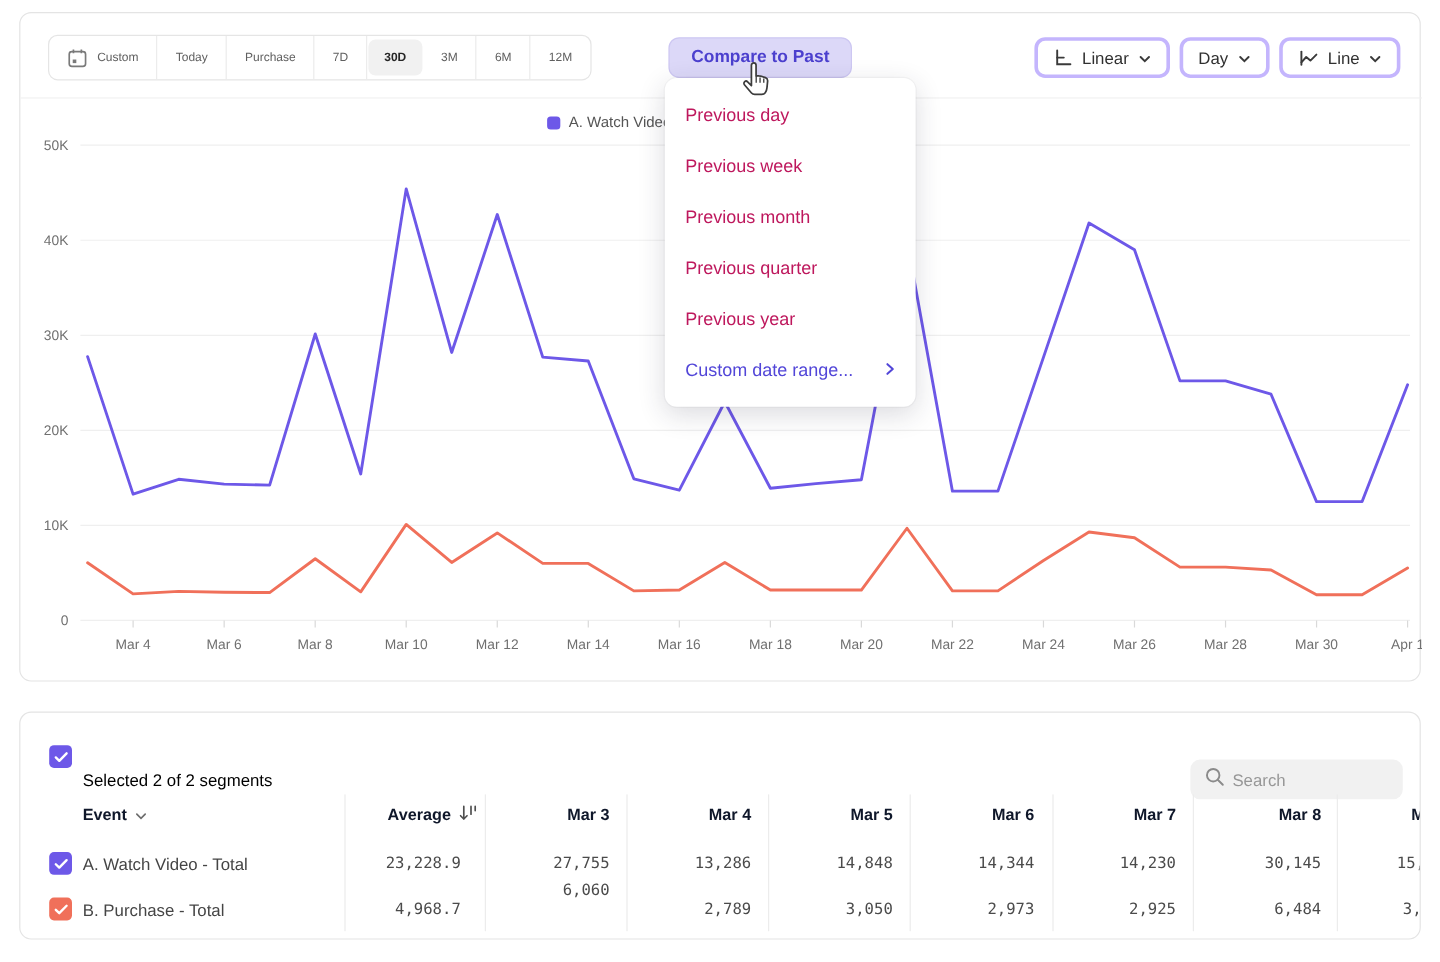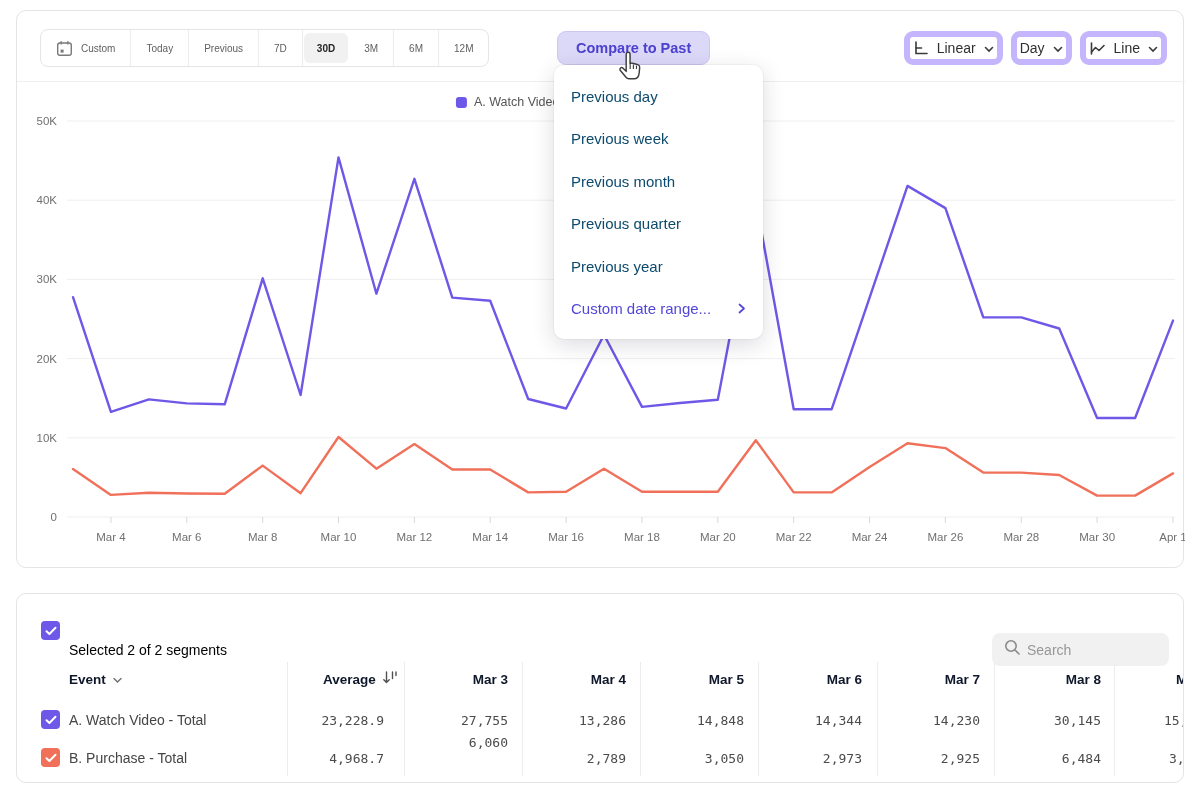--- a/index.html
+++ b/index.html
@@ -14,31 +14,31 @@
   .seg-control { position:absolute; left:23px; top:0; height:38px; display:flex; align-items:stretch; border:1px solid #e5e5e5; border-radius:8px; background:#fff; }
   .seg { display:flex; align-items:center; gap:8px; padding:0 15px; font-size:10px; color:#606060; background:none; border:none; border-right:1px solid #ececec; cursor:pointer; font-family:inherit; white-space:nowrap; }
   .seg:last-child { border-right:none; }
   .seg.selected { background:#f1f1f1; border-radius:6px; margin:3px 1px; padding:0 13px; border-right:none; color:#262626; font-weight:bold; }
   .seg.after-selected { border-left:none; }
   .cal-icon svg, .btn-icon svg { display:block; }
 
   .compare-btn { position:absolute; left:540px; top:2px; height:34px; padding:0 18px; background:#dcd8f8; border:1px solid #cdc7f2; border-radius:9px; color:#4c40ce; font-size:14.5px; font-weight:bold; font-family:inherit; cursor:pointer; }
 
   .right-btns { position:absolute; right:16px; top:2px; display:flex; gap:8px; }
-  .tool-btn { display:flex; align-items:center; gap:8px; height:34px; padding:0 3px; background:#fff; border:6px solid #c4b5fd; border-radius:9px; font-size:14px; color:#303030; font-family:inherit; cursor:pointer; }
+  .tool-btn { display:flex; align-items:center; gap:8px; height:34px; padding:0 13px; background:#fff; border:3px solid #c4b5fd; border-radius:9px; font-size:14px; color:#303030; font-family:inherit; cursor:pointer; }
 
   
   #chart-svg { position:absolute; left:0; top:70px; }
   .legend { position:absolute; top:84px; left:50%; transform:translateX(-50%); display:flex; gap:24px; z-index:1; white-space:nowrap; }
   .legend-item { display:flex; align-items:center; gap:7px; font-size:12.5px; color:#555; cursor:pointer; }
   .swatch { width:11px; height:11px; border-radius:3px; display:inline-block; }
 
   
   .menu { position:absolute; left:537px; top:54px; width:209px; z-index:5; background:#fff; border-radius:10px; box-shadow:0 6px 22px rgba(40,40,60,.16), 0 0 0 1px rgba(0,0,0,.03); padding:10px 0 9px; }
-  .menu-item { height:42.5px; display:flex; align-items:center; padding:0 17px; font-size:15px; color:#0c4a6e; cursor:pointer; }
+  .menu-item { height:42.5px; display:flex; align-items:center; padding:0 17px; font-size:15px; color:#be185d; cursor:pointer; }
   .menu-item.custom { color:#5246d8; justify-content:space-between; }
 
   .cursor { position:absolute; left:599px; top:40px; z-index:10; pointer-events:none; }
 
   
   .table-head-row { position:absolute; left:0; top:20px; width:100%; height:34px; }
   .checkbox { position:absolute; width:19px; height:19px; border-radius:4px; display:flex; align-items:center; justify-content:center; cursor:pointer; }
   .checkbox svg { display:block; }
   .summary-label { position:absolute; left:52px; top:28px; font-size:14px; color:#000000; }
   .search-box { position:absolute; right:14px; top:19px; width:177px; height:33px; background:#f1f1f1; border-radius:8px; display:flex; align-items:center; gap:6px; padding:0 12px; cursor:text; }
@@ -70,21 +70,21 @@
                 <line x1="11.8" y1="1.2" x2="11.8" y2="4.4"></line>
               <rect x="4.6" y="9.6" width="3" height="3" fill="#7a7a7a" stroke="none"></rect>
             </svg>
           </span>
           <span>Custom</span>
         </button>
         <button class="seg">
             <span>Today</span>
           </button>
         <button class="seg">
-            <span>Previous</span>
+            <span>Purchase</span>
           </button>
         <button class="seg">
             <span>7D</span>
           </button>
         <button class="seg selected">
             <span>30D</span>
           </button>
         <button class="seg after-selected">
             <span>3M</span>
           </button>

